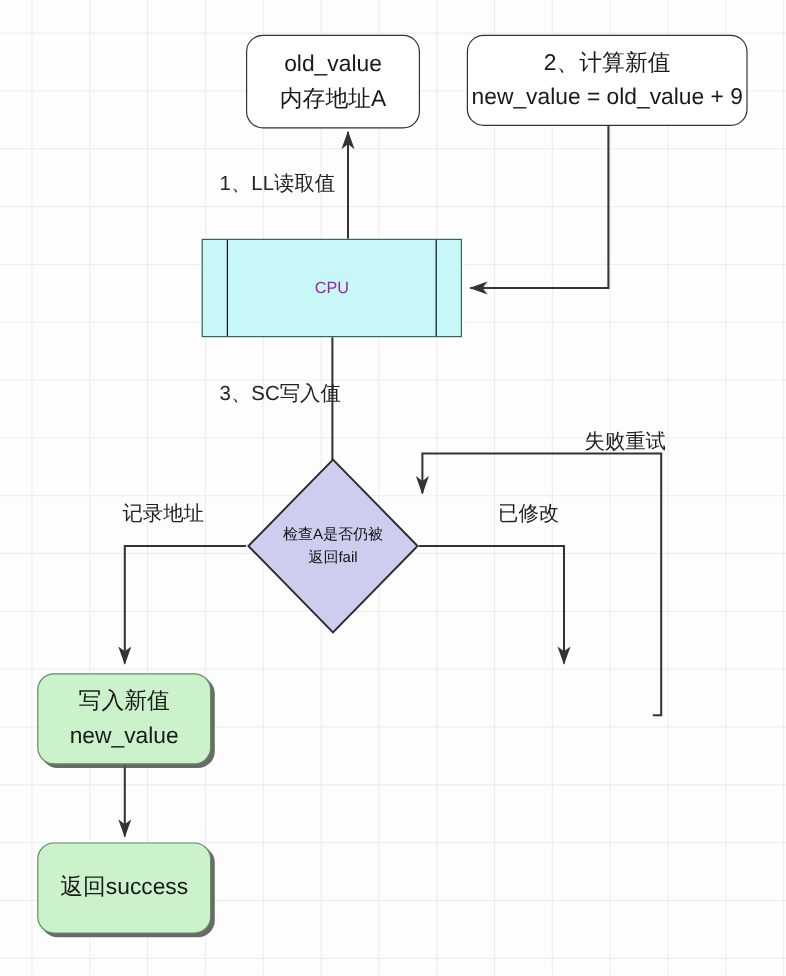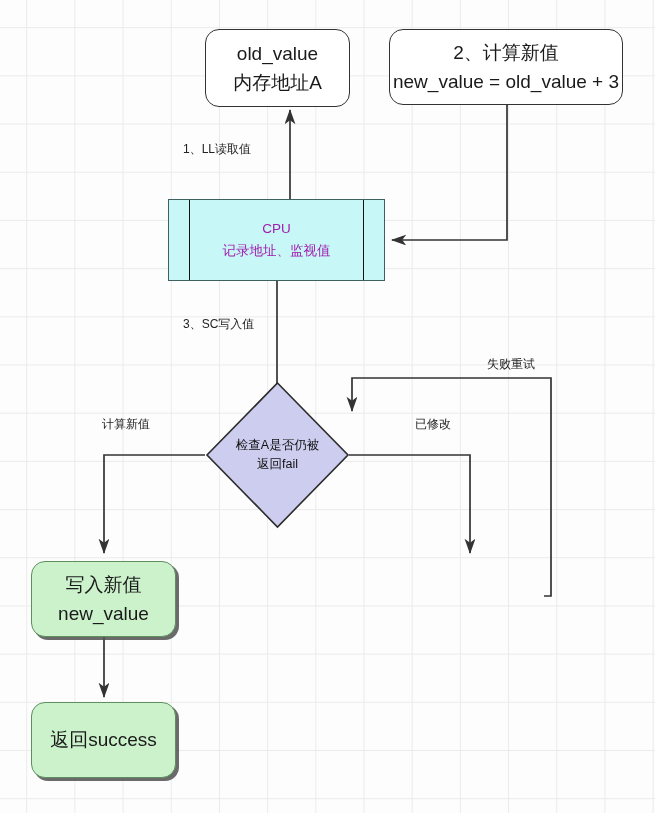--- a/index.html
+++ b/index.html
@@ -99,21 +99,21 @@
     flex-direction: column;
     align-items: center;
     justify-content: center;
     text-align: center;
     font-size: 12.5px;
     line-height: 1.5;
     color: #111111;
   }
   .edge-label {
     position: absolute;
-    font-size: 12px;
+    font-size: 17px;
     color: #222222;
     white-space: nowrap;
     background: transparent;
   }
   .watermark {
     position: absolute;
     font-size: 15px;
     color: #b9b9b9;
     white-space: nowrap;
     letter-spacing: 0.5px;
@@ -146,28 +146,27 @@
     <path d="M544,596 L551,596 L551,378 L352,378 L352,411" fill="none" stroke="#333333" stroke-width="1.7" marker-end="url(#arrow)"></path>
   </svg>
 
   <div class="node rounded" style="left:205px; top:29px; width:145px; height:78px;">
     <div>old_value</div>
     <div>内存地址A</div>
   </div>
 
   <div class="node rounded" style="left:389px; top:29px; width:234px; height:76px;">
     <div>2、计算新值</div>
-    <div>new_value = old_value + 3</div>
+    <div>new_value = old_value + 9</div>
   </div>
 
   <div class="cpu-wrap" style="left:168px; top:199px; width:217px; height:82px;">
     <div class="cpu-bar"></div>
     <div class="cpu-body">
       <div>CPU</div>
-      <div>记录地址、监视值</div>
     </div>
     <div class="cpu-bar right"></div>
   </div>
 
   <div class="diamond-wrap" style="left:205px; top:381px; width:145px; height:148px;">
     <svg width="145" height="148" viewBox="0 0 145 148" style="position:absolute;left:0;top:0;">
       <polygon points="72.5,2 143,74 72.5,146 2,74" fill="#cdcdf0" stroke="#2b2b2b" stroke-width="1.6"></polygon>
     </svg>
     <div class="diamond-label">
       <div>检查A是否仍被</div>
@@ -182,20 +181,20 @@
 
   <div class="node green shadowed" style="left:31px; top:702px; width:145px; height:76px; border-radius:14px;">
     <div>返回success</div>
   </div>
 
 
   <div class="edge-label" style="left:183px; top:141px;">1、LL读取值</div>
 
   <div class="edge-label" style="left:183px; top:316px;">3、SC写入值</div>
 
-  <div class="edge-label" style="left:102px; top:416px;">计算新值</div>
+  <div class="edge-label" style="left:102px; top:416px;">记录地址</div>
 
   <div class="edge-label" style="left:415px; top:416px;">已修改</div>
 
   <div class="edge-label" style="left:487px; top:356px;">失败重试</div>
 
 
 </div>
 
 </body></html>

